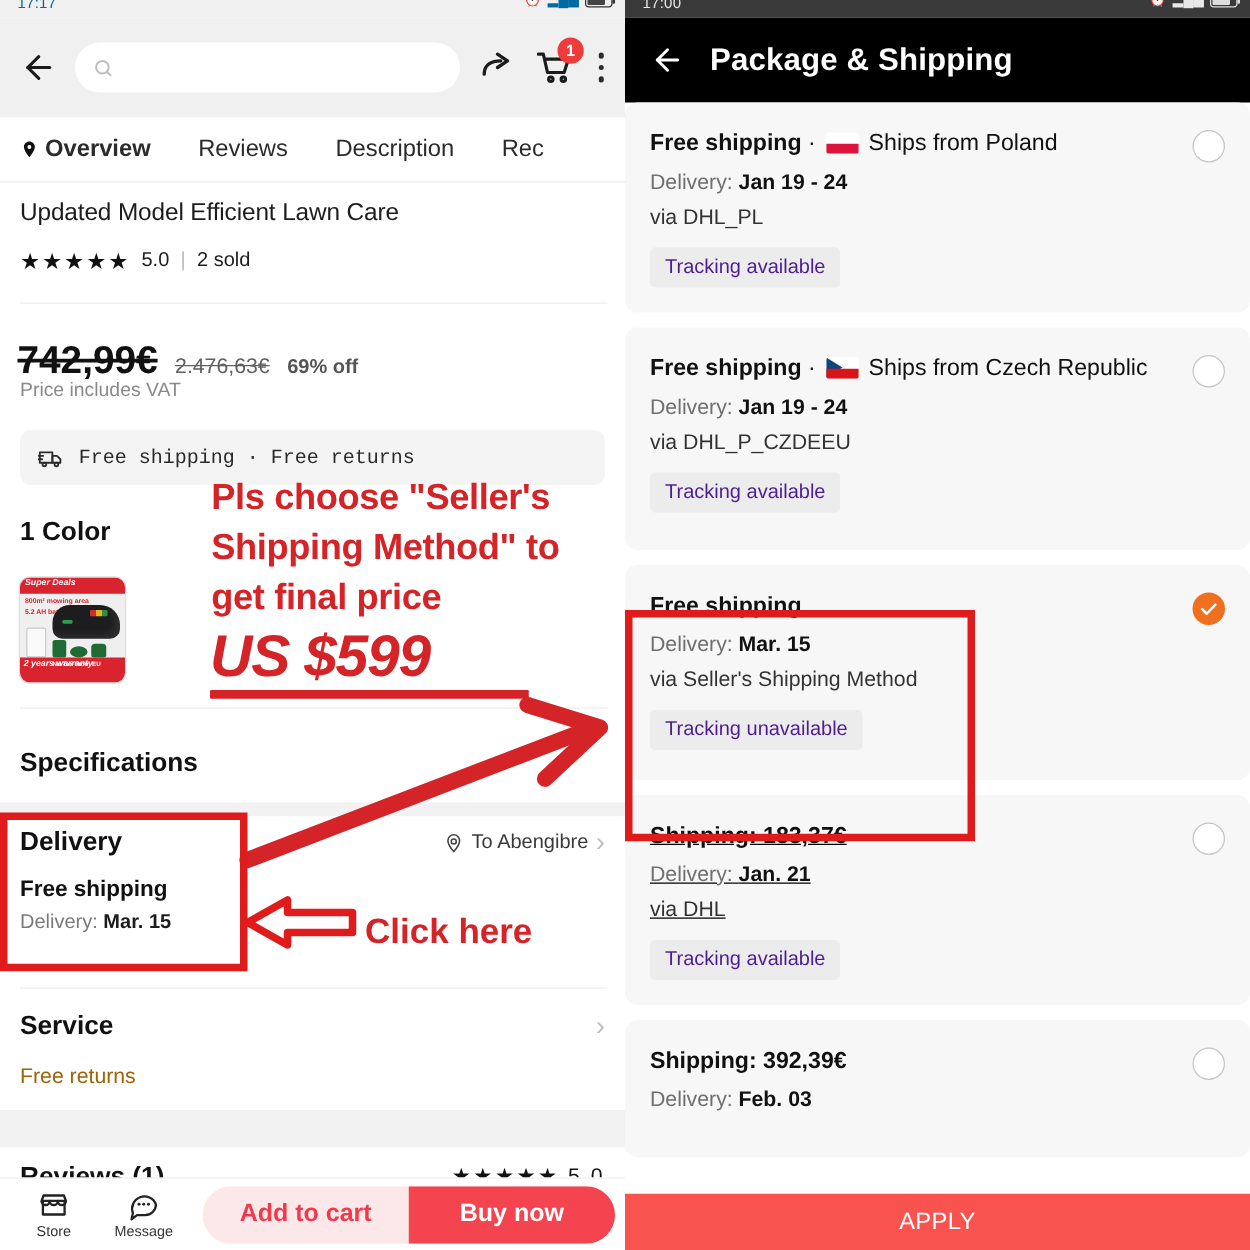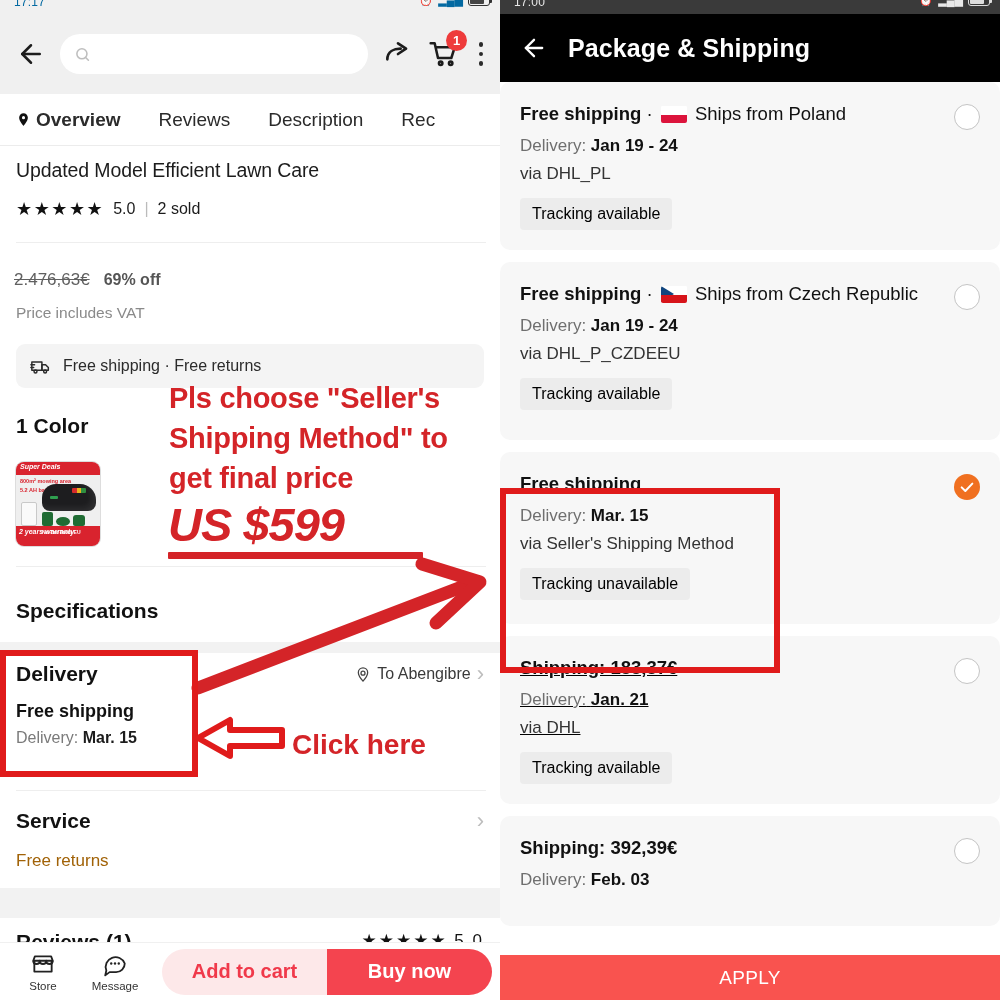--- a/index.html
+++ b/index.html
@@ -87,21 +87,21 @@
     font-size: 31px; font-weight: 700; color: #111; position: relative;
     text-decoration: line-through; text-decoration-thickness: 3px;
   }
   .price-old { font-size: 17px; color: #606060; text-decoration: line-through; }
   .price-off { font-size: 16px; color: #555; font-weight: 600;}
   .vat { position: absolute; left: 16px; top: 304px; font-size: 15.5px; color: #8a8a8a;}
 
   .ship-chip {
     position: absolute; left: 16px; top: 344px; width: 468px; height: 44px;
     background: #f4f4f4; border-radius: 9px; display: flex; align-items: center;
-    padding: 0 14px; gap: 11px; font-size: 16px; color: #2b2b2b;
+    padding: 0 14px; gap: 11px; font-size: 16px; color: #2b2b2b; font-family: Liberation Mono, monospace;
   }
   .truck-ic { width: 22px; height: 17px; }
 
   .color-label { position: absolute; left: 16px; top: 414px; font-size: 21px; font-weight: 700; color: #111;}
   .swatch {
     position: absolute; left: 15px; top: 461px; width: 86px; height: 86px;
     border-radius: 9px; border: 1.5px solid #ddd; overflow: hidden; background:#e9e9e9;
     cursor: pointer;
   }
   .sw-photo { position:absolute; inset:0; background:#efefef; }
@@ -187,21 +187,21 @@
   .flag-pl:after{content:"";position:absolute;left:0;bottom:0;width:100%;height:50%;background:#dc143c;}
   .flag-cz { background:#fff;}
   .flag-cz:before{content:"";position:absolute;left:0;top:0;width:100%;height:50%;background:#fff;}
   .flag-cz:after{content:"";position:absolute;left:0;bottom:0;width:100%;height:50%;background:#d7141a;}
   .flag-cz i{position:absolute;left:0;top:0;width:0;height:0;border-style:solid;border-width:8.5px 0 8.5px 13px;border-color:transparent transparent transparent #11457e;}
   .opt-del { font-size: 17px; color: #6f6f6f; margin-top: 9px;}
   .opt-del b { color: #111; font-weight: 700;}
   .opt-via { font-size: 17px; color: #333; margin-top: 8px;}
   .track {
     display: inline-block; margin-top: 14px; background: #ececec;
-    font-size: 16px; color: #000000; padding: 7px 12px; border-radius: 4px;
+    font-size: 16px; color: #4c1d95; padding: 7px 12px; border-radius: 4px;
   }
   .radio {
     position: absolute; right: 20px; top: 22px; width: 26px; height: 26px;
     border-radius: 50%; border: 1.6px solid #c4c4c4; background: #fff;
   }
   .radio.on { border: none; background: #f07020; display:flex; align-items:center; justify-content:center;}
   .radio.on svg { width: 16px; height: 16px;}
   .apply-bar {
     position: absolute; left: 0; bottom: 0; width: 500px; height: 45px;
     background: #f9534f; color: #fff; font-size: 19px;
@@ -299,20 +299,21 @@
     <div class="rating-row">
       <span class="stars">★★★★★</span>
       <span>5.0</span>
       <span class="rsep">|</span>
       <span>2 sold</span>
     </div>
 
     <div class="divider-l" style="top:242px;"></div>
 
     <div class="price-row">
+      <span class="price-main">742,99€</span>
       <span class="price-old">2.476,63€</span>
       <span class="price-off">69% off</span>
     </div>
     <div class="vat">Price includes VAT</div>
 
     <div class="ship-chip">
       <svg class="truck-ic" viewBox="0 0 24 18" fill="none" stroke="#2b2b2b" stroke-width="1.6" stroke-linecap="round" stroke-linejoin="round">
           <path d="M2 4h11v9H2z"></path>
           <path d="M13 7h4l3 3v3h-7z"></path>
           <circle cx="6" cy="14.5" r="1.6"></circle>

